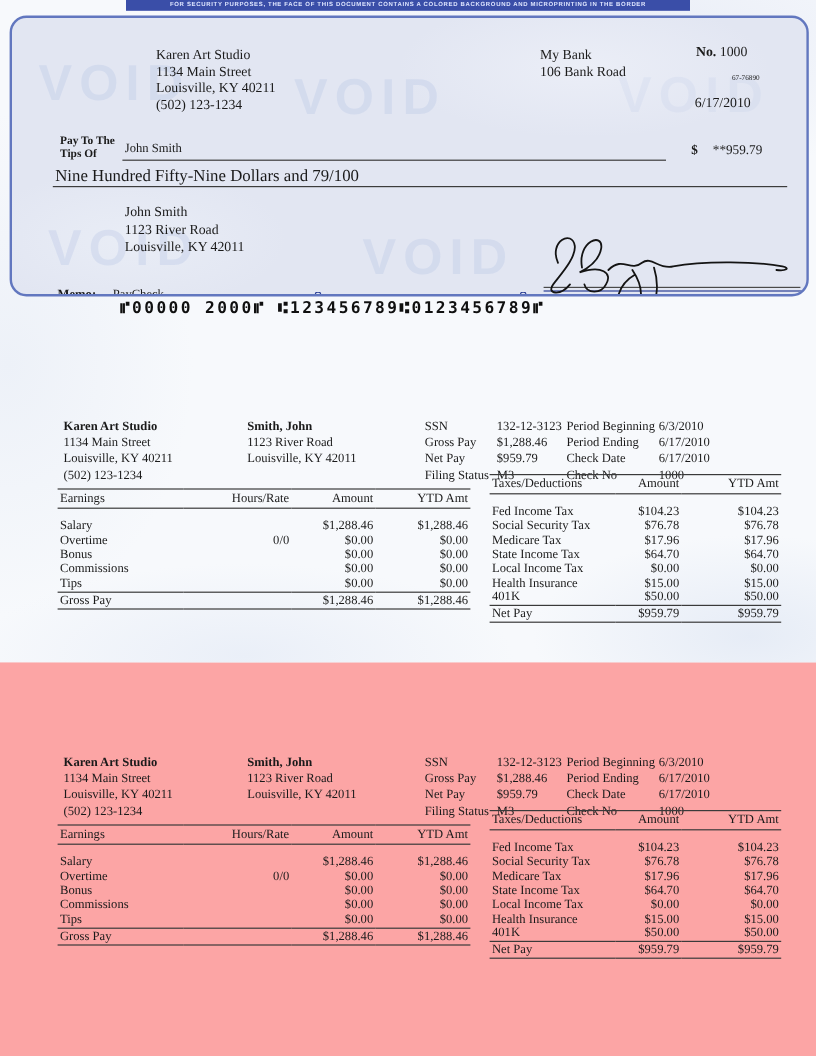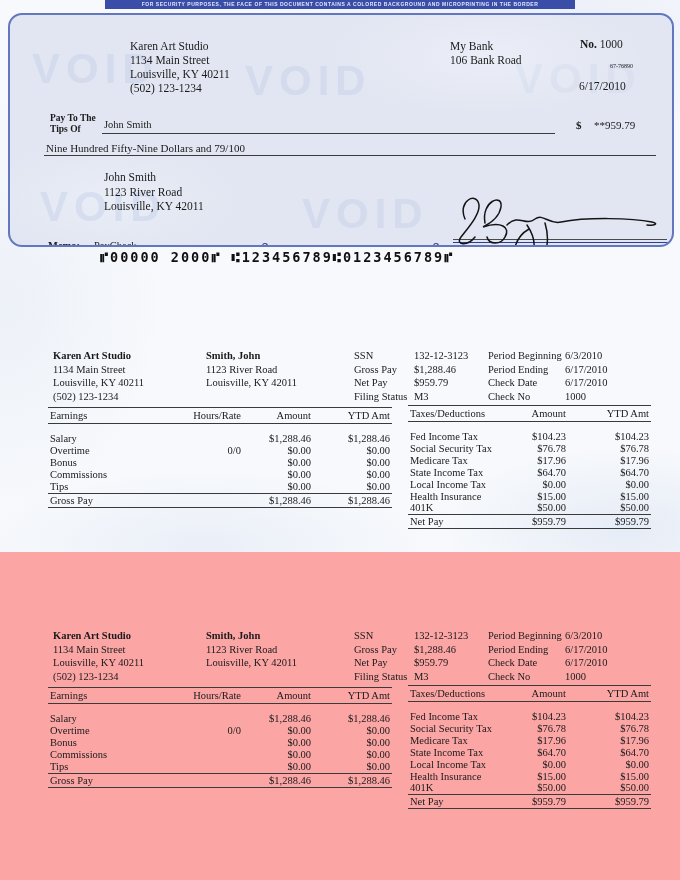--- a/index.html
+++ b/index.html
@@ -41,21 +41,21 @@
   .checkno{left:570px;top:22px;font-size:11.5px;}
   .checkno .b{font-weight:bold;}
   .fraction{left:600px;top:44px;font-size:6px;}
   .date{left:569px;top:64px;font-size:11.5px;}
 
   .payto{left:40px;top:98px;font-weight:bold;font-size:9.5px;line-height:10.5px;}
   .payee-name{left:94px;top:103px;font-size:10.5px;}
   .payee-line{position:absolute;left:92px;top:118px;width:453px;border-bottom:1px solid #3c3c3c;}
   .dollar{left:566px;top:103px;font-weight:bold;font-size:11px;}
   .amount{left:584px;top:103px;font-size:11px;text-align:right;}
-  .words{left:36px;top:126px;font-size:11px;}
+  .words{left:36px;top:126px;font-size:14px;}
   .words-line{position:absolute;left:34px;top:140px;width:612px;border-bottom:1px solid #3c3c3c;}
   .payee-addr{left:94px;top:155px;font-size:11.5px;line-height:14.5px;}
 
   .memo-label{left:38px;top:224px;font-weight:bold;font-size:10.5px;}
   .memo-value{left:84px;top:224px;font-size:10.5px;}
 
   .lock{position:absolute;width:9px;height:11px;}
   .lock .shackle{position:absolute;top:0;left:2px;width:4px;height:6px;
     border:1.4px solid #2b3f94;border-bottom:none;border-radius:4px 4px 0 0;}
   .lock1{left:250px;top:228px;}
@@ -73,30 +73,30 @@
 
   
   .stub-slot{position:absolute;left:0;width:680px;height:190px;}
   .slot-middle{top:349px;}
   .slot-bottom{top:629px;}
   .stub{position:relative;width:680px;height:190px;font-size:10.5px;line-height:13.5px;}
   .stub .col{position:absolute;top:0;}
   .stub .employer{left:53px;}
   .stub .employee{left:206px;}
   .stub .summary{left:354px;}
-  .stub .period{left:488px;}
+  .stub .period{left:472px;}
   .stub .b{font-weight:bold;}
   .kvrow{display:flex;}
   .summary .kvl{width:60px;}
   .period .kvl{width:77px;}
 
   table.paytable{position:absolute;border-collapse:collapse;table-layout:fixed;
     font-size:10.5px;font-family:"Liberation Serif","DejaVu Serif",serif;}
   table.earn{left:48px;top:58px;width:344px;}
-  table.ded{left:408px;top:56px;width:243px;}
+  table.ded{left:408px;top:46px;width:243px;}
   .paytable th{font-weight:normal;border-top:1.2px solid #3a3a3a;border-bottom:1.2px solid #3a3a3a;
     padding:1px 2px;line-height:13px;margin-top:16px;}
   .paytable td{padding:0 2px;line-height:11.9px;}
   .paytable tr.spacer td{height:9px;border:none;}
   .paytable tfoot td{border-top:1.2px solid #3a3a3a;border-bottom:1.4px solid #3a3a3a;line-height:13px;}
   .al-l{text-align:left;}.al-c{text-align:right;}.al-r{text-align:right;}
   table.earn col.c0{width:105px;}table.earn col.c1{width:90px;}
   table.earn col.c2{width:70px;}table.earn col.c3{width:79px;}
   table.ded col.c0{width:105px;}table.ded col.c1{width:55px;}table.ded col.c2{width:83px;}
 </style>

